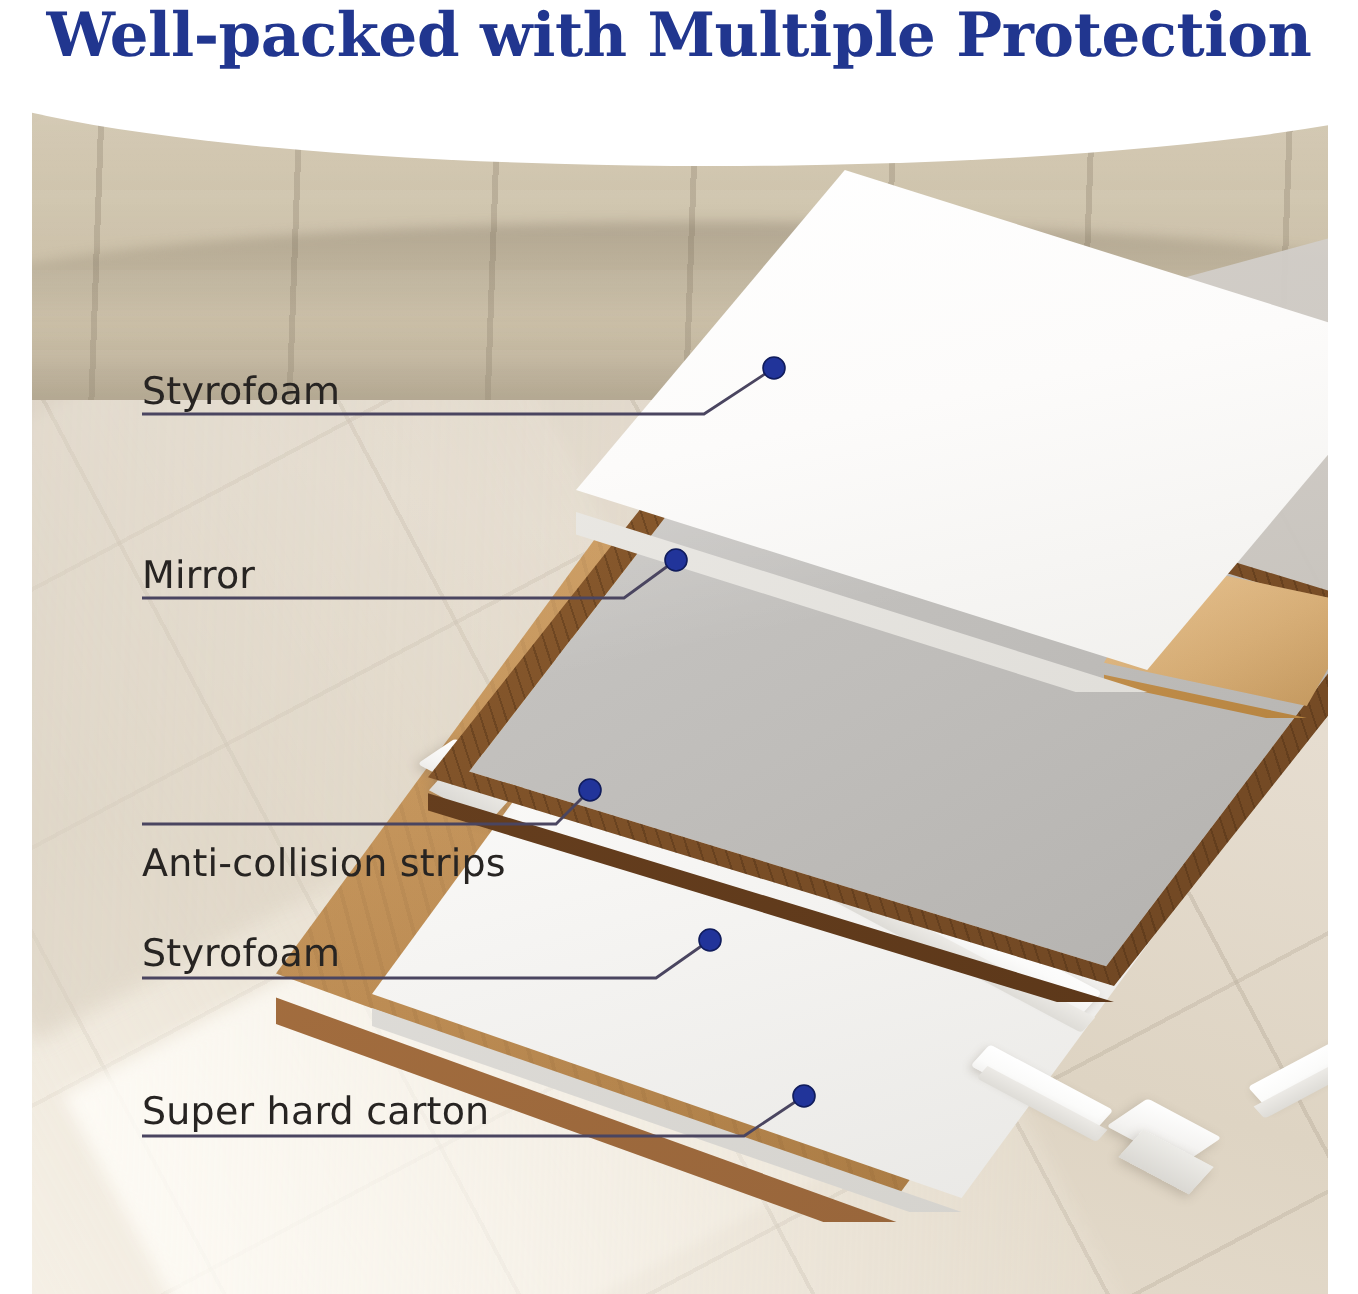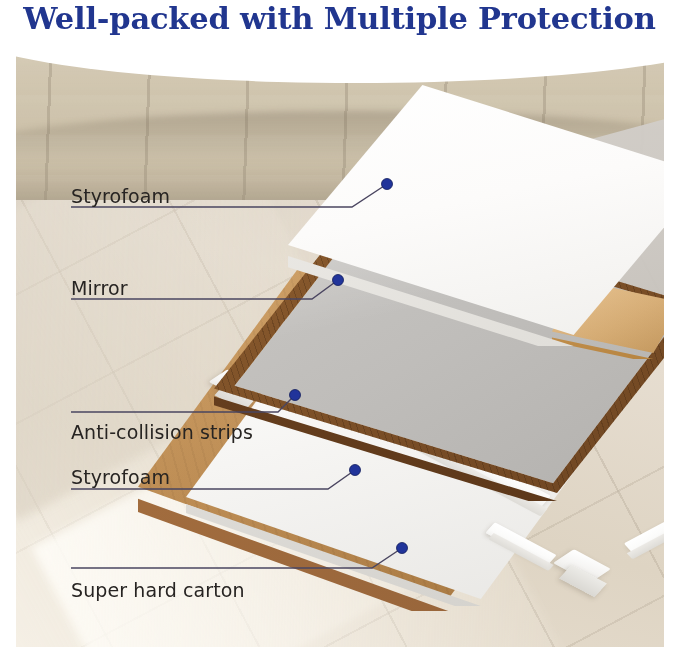--- a/index.html
+++ b/index.html
@@ -432,17 +432,17 @@
           <polyline class="lead-line" points="55,531 356,531 386,511"></polyline>
           <circle class="lead-dot" cx="386" cy="511" r="5.5"></circle>
         </g>
     </svg>
 
     <div id="labels">
         <div class="callout-label" style="left: 55px; top: 148px;">Styrofoam</div>
         <div class="callout-label" style="left: 55px; top: 240px;">Mirror</div>
         <div class="callout-label" style="left: 55px; top: 352px; margin-top: 32px;">Anti-collision strips</div>
         <div class="callout-label" style="left: 55px; top: 429px;">Styrofoam</div>
-        <div class="callout-label" style="left: 55px; top: 508px; margin-top: 34px;">Super hard carton</div>
+        <div class="callout-label" style="left: 55px; top: 508px;">Super hard carton</div>
       </div>
 
   </div>
 </div>
 
 </body></html>

